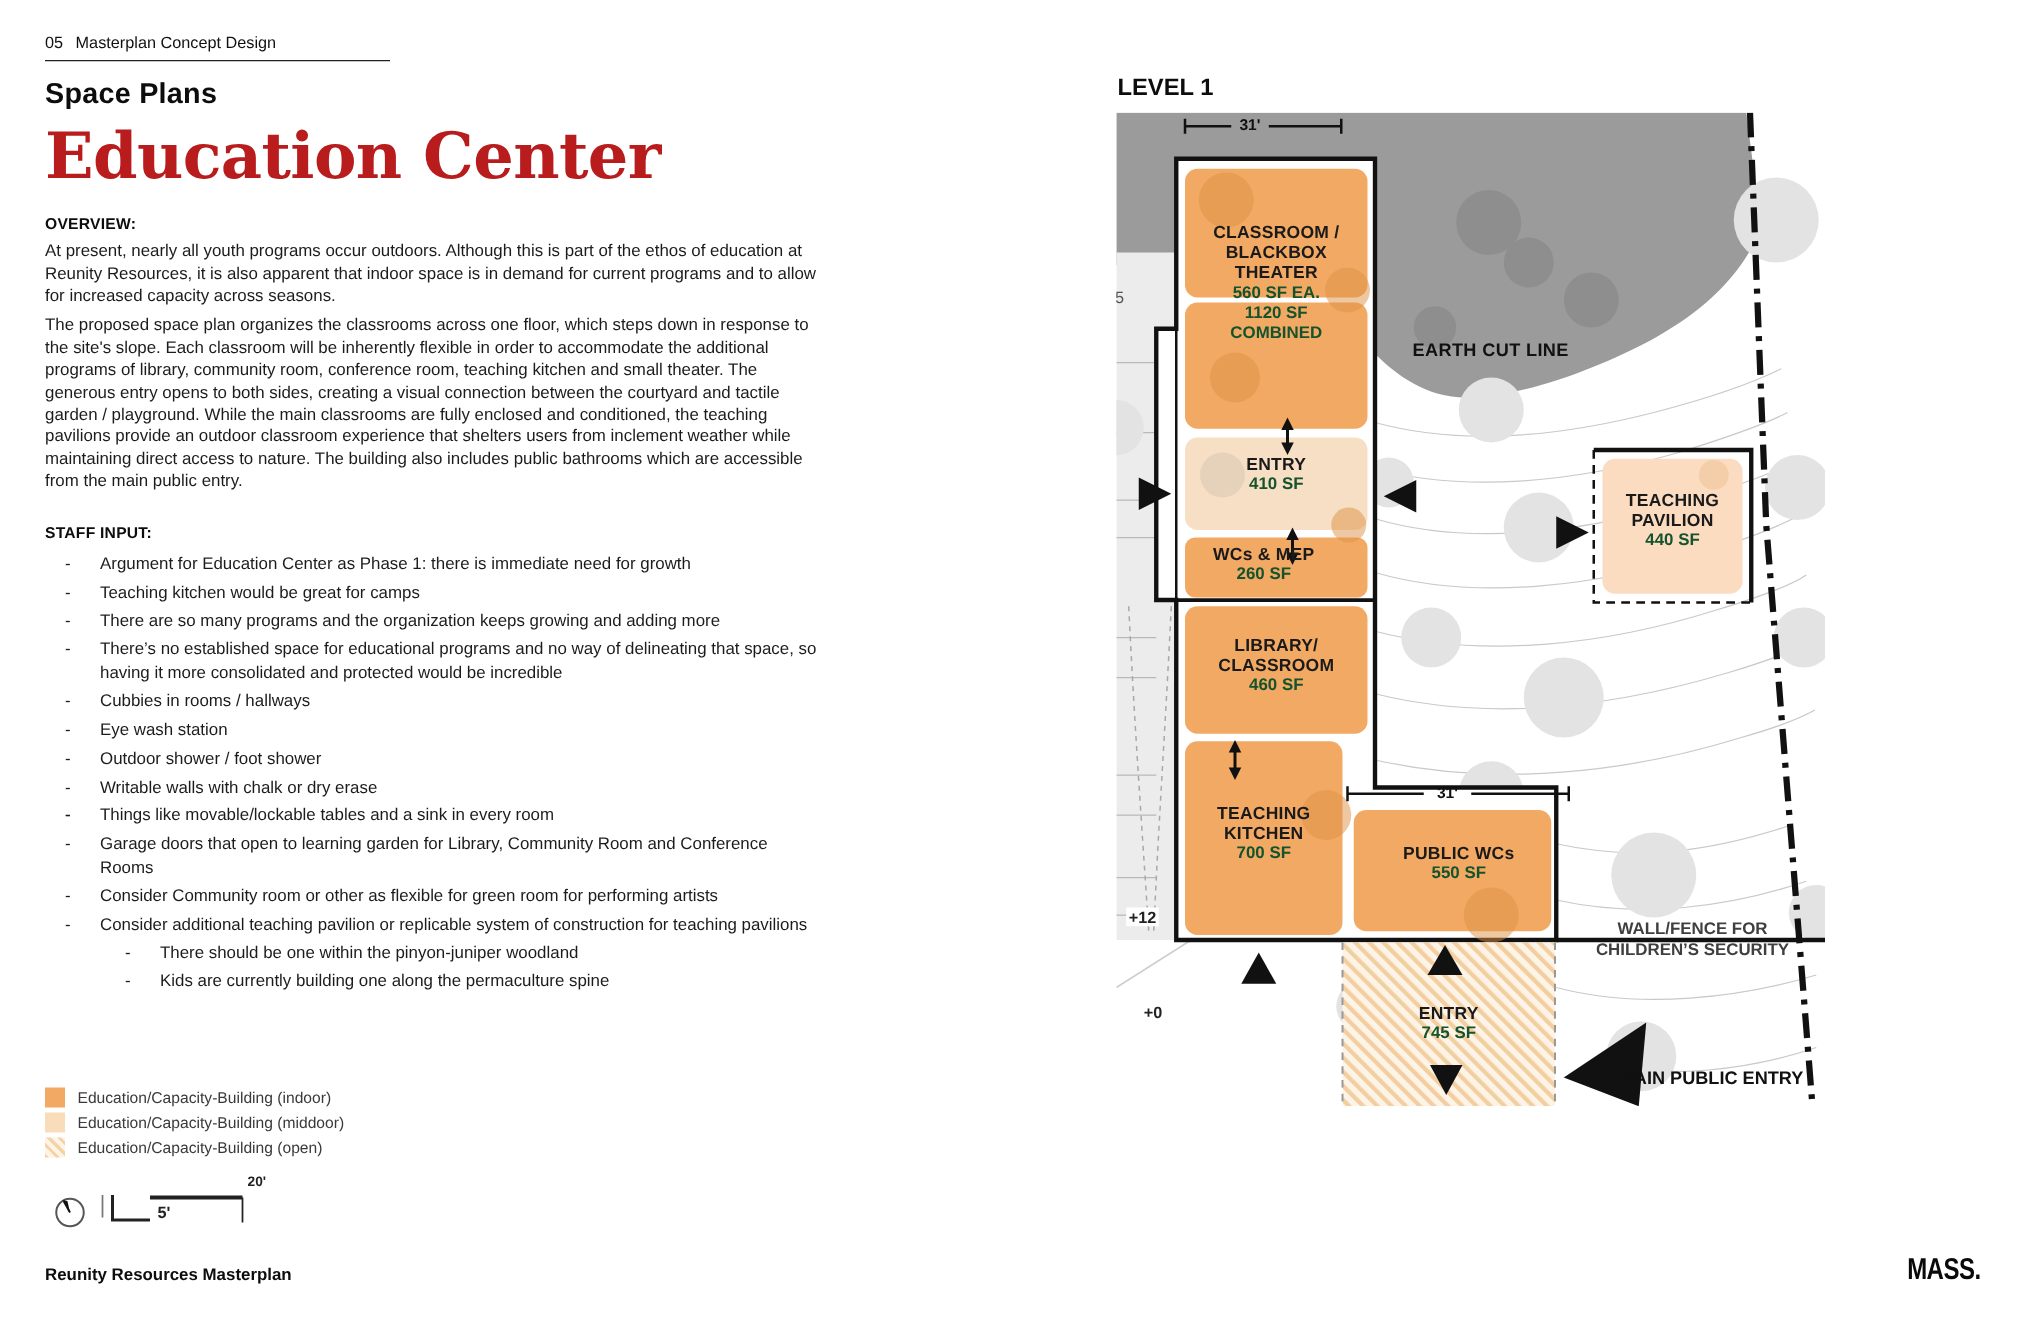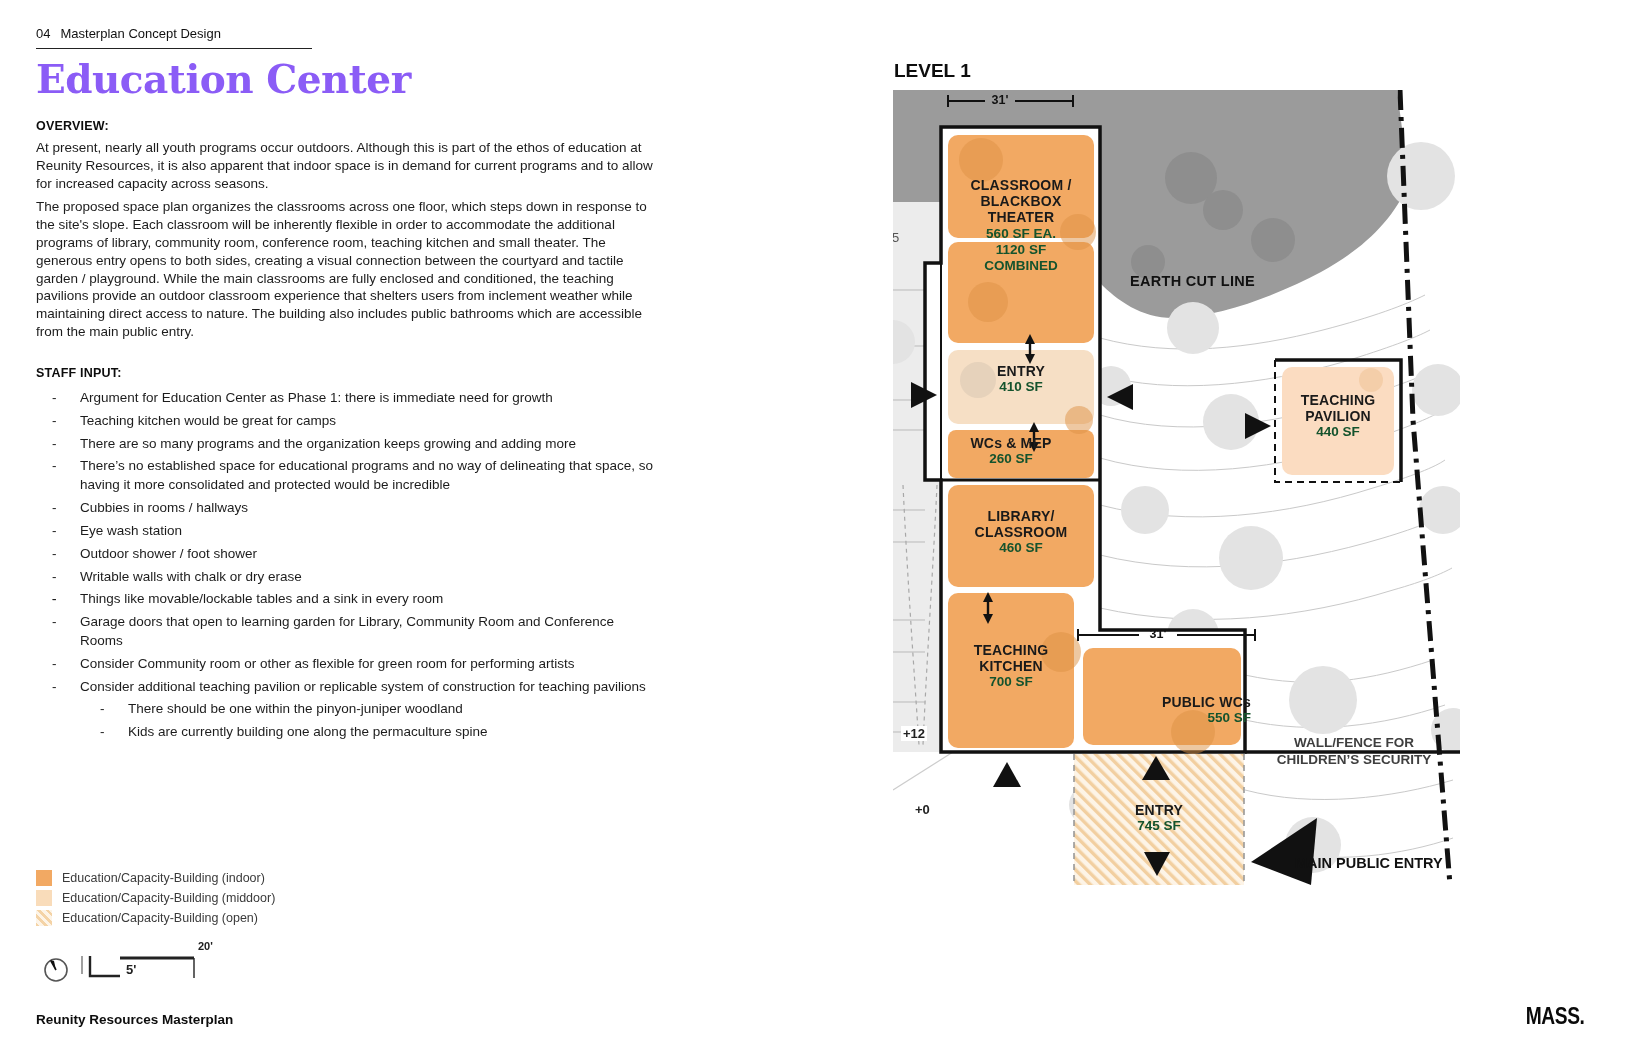--- a/index.html
+++ b/index.html
@@ -3,21 +3,21 @@
 <meta charset="utf-8">
 <style>
   html,body{margin:0;padding:0;background:#ffffff;}
   #page{position:relative;width:1632px;height:1056px;background:#fff;overflow:hidden;
         font-family:"Liberation Sans",sans-serif;color:#222;}
   
   #leftcol{position:absolute;left:36px;top:26px;width:618px;}
   .kicker{font-size:13px;color:#111;padding-bottom:7px;border-bottom:1.5px solid #222;width:276px;}
   .kicker .num{margin-right:10px;}
   .space-plans{font-size:23px;font-weight:800;color:#0d0d0d;margin-top:12px;letter-spacing:.2px;}
-  .doc-title{font-family:"DejaVu Serif",serif;font-weight:bold;font-size:39px;color:#8b5cf6;
+  .doc-title{font-family:"DejaVu Serif",serif;font-weight:bold;font-size:51px;color:#b91c1c;
              margin-top:7px;letter-spacing:-.5px;}
   .mini-head{font-size:12.5px;font-weight:800;color:#0d0d0d;margin-top:17px;letter-spacing:.2px;}
   .para{font-size:13.5px;line-height:17.8px;margin-top:6px;color:#1c1c1c;}
   .staff-head{margin-top:25px;}
   .staff-list{margin-top:9px;}
   .s-item{position:relative;padding-left:44px;font-size:13.5px;line-height:18.4px;
           margin-bottom:4.5px;color:#1c1c1c;}
   .s-item .dash{position:absolute;left:16px;top:0;}
   .s-sub{margin-left:48px;}
   
@@ -43,22 +43,23 @@
   .ann{position:absolute;font-weight:800;color:#111;}
   .dim{position:absolute;font-size:12.5px;font-weight:bold;color:#111;text-align:center;}
   .elev{position:absolute;font-size:13px;font-weight:bold;color:#222;background:#fff;padding:0 2px;}
 </style>
 </head>
 <body>
 <div id="page">
 
   <div id="leftcol">
     <div class="kicker">
-      <span class="num">04</span><span>Masterplan Concept Design</span>
-    </div>
+      <span class="num">05</span><span>Masterplan Concept Design</span>
+    </div>
+    <div class="space-plans">Space Plans</div>
     <div class="doc-title">Education Center</div>
 
     <div class="mini-head">OVERVIEW:</div>
     <div class="para">At present, nearly all youth programs occur outdoors. Although this is part of the ethos of education at Reunity Resources, it is also apparent that indoor space is in demand for current programs and to allow for increased capacity across seasons.</div>
     <div class="para">The proposed space plan organizes the classrooms across one floor, which steps down in response to the site's slope. Each classroom will be inherently flexible in order to accommodate the additional programs of library, community room, conference room, teaching kitchen and small theater. The generous entry opens to both sides, creating a visual connection between the courtyard and tactile garden / playground. While the main classrooms are fully enclosed and conditioned, the teaching pavilions provide an outdoor classroom experience that shelters users from inclement weather while maintaining direct access to nature. The building also includes public bathrooms which are accessible from the main public entry.</div>
 
     <div class="mini-head staff-head">STAFF INPUT:</div>
     <div class="staff-list">
       <div class="s-item"><span class="dash">-</span><span>Argument for Education Center as Phase 1: there is immediate need for growth</span></div>
       <div class="s-item"><span class="dash">-</span><span>Teaching kitchen would be great for camps</span></div>
@@ -290,21 +291,21 @@
     <div class="plbl" style="left:55px;top:418px;width:146px;">
       <span class="nm">LIBRARY/</span>
       <span class="nm">CLASSROOM</span>
       <span class="ar">460 SF</span>
     </div>
     <div class="plbl" style="left:55px;top:552px;width:126px;">
       <span class="nm">TEACHING</span>
       <span class="nm">KITCHEN</span>
       <span class="ar">700 SF</span>
     </div>
-    <div class="plbl" style="left:190px;top:604px;width:168px;text-align:right;">
+    <div class="plbl" style="left:190px;top:584px;width:168px;">
       <span class="nm">PUBLIC WCs</span>
       <span class="ar">550 SF</span>
     </div>
     <div class="plbl" style="left:196px;top:712px;width:140px;">
       <span class="nm">ENTRY</span>
       <span class="ar">745 SF</span>
     </div>
     <div class="plbl" style="left:389px;top:302px;width:112px;">
       <span class="nm">TEACHING</span>
       <span class="nm">PAVILION</span>

